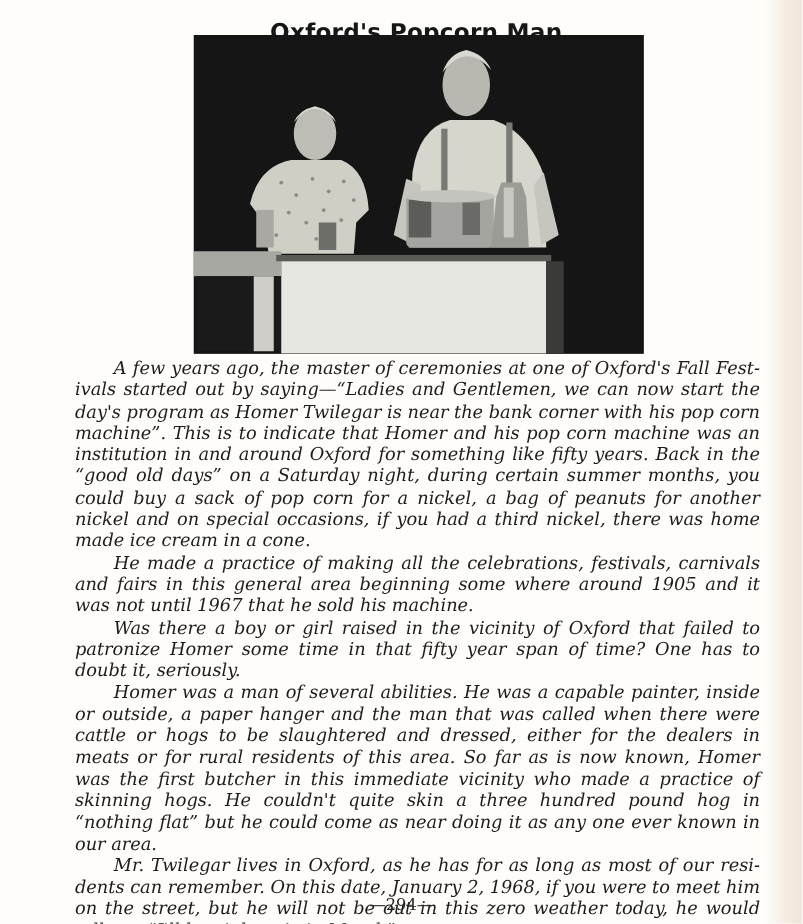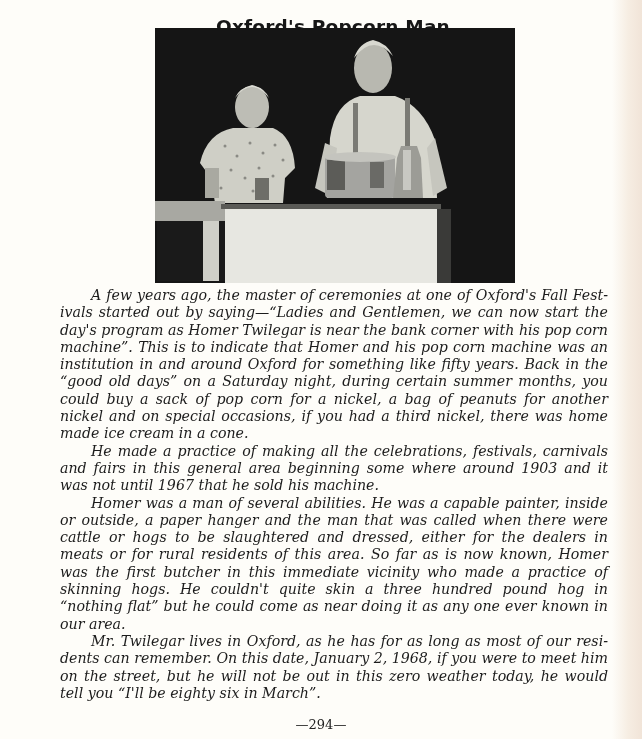--- a/index.html
+++ b/index.html
@@ -133,18 +133,19 @@
       <rect x="48" y="193" width="16" height="60" fill="#cfcfc8"></rect>
       <rect x="66" y="176" width="220" height="5" fill="#5a5a56"></rect>
       <rect x="70" y="181" width="212" height="74" fill="#e7e7e1"></rect>
       <rect x="282" y="181" width="14" height="74" fill="#3a3a38"></rect>
     </g>
   </svg>
 </div>
 
 <div class="body-text">
   <p>A few years ago, the master of ceremonies at one of Oxford's Fall Fest­ivals started out by saying—“Ladies and Gentlemen, we can now start the day's program as Homer Twilegar is near the bank corner with his pop corn machine”.  This is to indicate that Homer and his pop corn machine was an institution in and around Oxford for something like fifty years.  Back in the “good old days” on a Saturday night, during certain summer months, you could buy a sack of pop corn for a nickel, a bag of peanuts for another nickel and on special occasions, if you had a third nickel, there was home made ice cream in a cone.</p>
-  <p>He made a practice of making all the celebrations, festivals, carnivals and fairs in this general area beginning some where around 1903 and it was not until 1967 that he sold his machine.</p>
+  <p>He made a practice of making all the celebrations, festivals, carnivals and fairs in this general area beginning some where around 1905 and it was not until 1967 that he sold his machine.</p>
+  <p>Was there a boy or girl raised in the vicinity of Oxford that failed to patronize Homer some time in that fifty year span of time?  One has to doubt it, seriously.</p>
   <p>Homer was a man of several abilities.  He was a capable painter, inside or outside, a paper hanger and the man that was called when there were cat­tle or hogs to be slaughtered and dressed, either for the dealers in meats or for rural residents of this area.  So far as is now known, Homer was the first butcher in this immediate vicinity who made a practice of skinning hogs. He couldn't quite skin a three hundred pound hog in “nothing flat” but he could come as near doing it as any one ever known in our area.</p>
   <p>Mr. Twilegar lives in Oxford, as he has for as long as most of our resi­dents can remember.  On this date, January 2, 1968, if you were to meet him on the street, but he will not be out in this zero weather today, he would tell you “I'll be eighty six in March”.</p>
 </div>
 
 <div class="page-number">—294—</div>
 
 </body></html>

